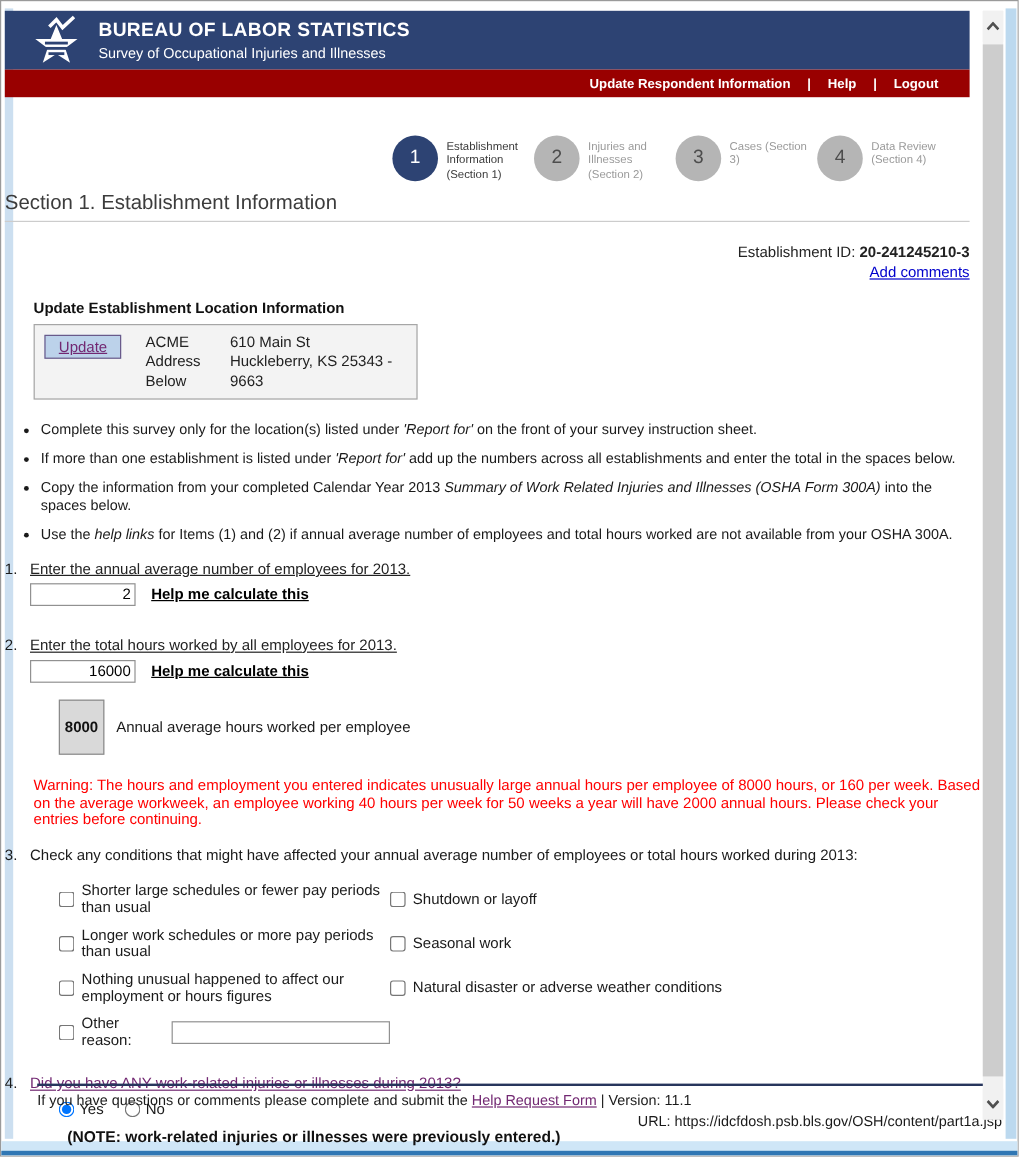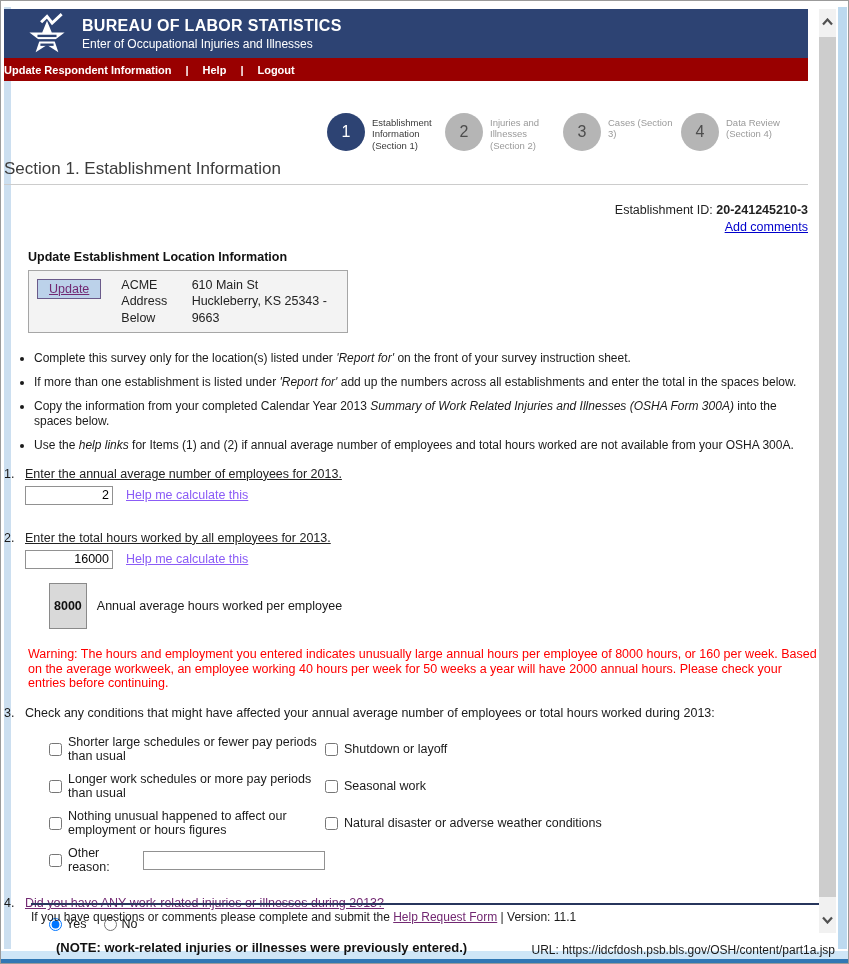--- a/index.html
+++ b/index.html
@@ -24,21 +24,21 @@
   
   .topbar {
     height:49px; background:#2d4373; color:#fff;
     display:flex; align-items:center; padding-left:20px;
   }
   .logo { width:46px; height:44px; margin-right:12px; flex:0 0 auto; }
   .titles .t1 { font-size:16px; font-weight:bold; letter-spacing:.3px; }
   .titles .t2 { font-size:12px; margin-top:2px; }
   .redbar {
     height:23px; background:#990000; color:#fff;
-    display:flex; align-items:center; 
+    display:flex; align-items:center; justify-content:flex-end;
     padding-right:26px; font-size:11px; font-weight:bold;
   }
   .redbar a { color:#fff; text-decoration:none; cursor:pointer; }
   .redbar .sep { margin:0 14px; font-weight:bold; }
 
   
   .steps { display:flex; margin:32px 0 0 323px; }
   .step { display:flex; align-items:flex-start; width:118px; }
   .step-circle {
     width:38px; height:38px; border-radius:50%; background:#b5b5b5;
@@ -83,21 +83,21 @@
   .q { display:flex; font-size:12.5px; color:#1a1a1a; }
   .q-num { width:21px; flex:0 0 auto; }
   .q1 { margin-top:14px; } .q2 { margin-top:26px; }
   .q-link-dark { color:#222; text-decoration:underline; cursor:pointer; }
   .q-link-purple { color:#722872; text-decoration:underline; cursor:pointer; }
   .num-input {
     width:88px; height:19px; border:1px solid #919191; font-size:12.5px;
     text-align:right; padding-right:3px; font-family:"Liberation Sans","DejaVu Sans",sans-serif;
   }
   .input-row { margin-top:5px; display:flex; align-items:center; }
-  .help-link { color:#8b5cf6; text-decoration:underline; font-size:12.5px; margin-left:13px; cursor:pointer; }
+  .help-link { color:#000000; text-decoration:underline; font-size:12.5px; margin-left:13px; cursor:pointer;font-weight:bold; }
 
   .avg-row { margin:14px 0 0 45px; display:flex; align-items:center; font-size:12.5px; color:#1a1a1a; }
   .avg-box {
     background:#d9d9d9; border:1px solid #8a8a8a; font-weight:bold;
     padding:15px 4px; font-size:12.5px; color:#111;
   }
   .avg-label { margin-left:10px; }
 
   .warning { margin:18px 0 0 24px; width:792px; color:#ff0000; font-size:12.5px; line-height:1.18; }
 
@@ -125,21 +125,21 @@
     font-size:12px; font-weight:bold; padding:4px 12px 5px 12px; cursor:pointer;
     font-family:"Liberation Sans","DejaVu Sans",sans-serif;
   }
   .save-btn .arr { margin-left:6px; }
 
   
   .footer { position:absolute; left:30px; top:902px; width:804px; }
   .footer-rule { border-top:2px solid #27355c; margin-bottom:5px; }
   .footer-line { font-size:12px; color:#1a1a1a; line-height:1.25; }
   .footer-line a { color:#722872; text-decoration:underline; cursor:pointer; }
-  .footer-url { font-size:12px; color:#1a1a1a; text-align:right; margin-top:18px; }
+  .footer-url { font-size:12px; color:#1a1a1a; text-align:right; margin-top:2px; }
 
   
   .scrollbar {
     position:absolute; left:818px; top:8px; width:17px; height:924px;
     background:#f1f1f1;
   }
   .sb-btn {
     position:absolute; left:0; width:17px; height:26px; background:#f1f1f1;
     display:flex; align-items:center; justify-content:center; cursor:pointer;
   }
@@ -160,21 +160,21 @@
     <div class="topbar">
       <svg class="logo" viewBox="0 0 60 60">
         <polyline points="22,14 30,6 37,15 50,3" fill="none" stroke="#ffffff" stroke-width="4"></polyline>
         <polygon points="30,12 36.5,28 54,28 40,38.5 45.5,55 30,45 14.5,55 20,38.5 6,28 23.5,28" fill="#ffffff"></polygon>
         <rect x="17" y="31" width="26" height="3.2" fill="#2d4373"></rect>
         <rect x="18" y="37" width="24" height="3.2" fill="#2d4373"></rect>
         <rect x="21" y="43" width="18" height="3.2" fill="#2d4373"></rect>
       </svg>
       <div class="titles">
         <div class="t1">BUREAU OF LABOR STATISTICS</div>
-        <div class="t2">Enter of Occupational Injuries and Illnesses</div>
+        <div class="t2">Survey of Occupational Injuries and Illnesses</div>
       </div>
     </div>
     <div class="redbar">
       <a>Update Respondent Information</a>
       <span class="sep">|</span>
       <a>Help</a>
       <span class="sep">|</span>
       <a>Logout</a>
     </div>
 

